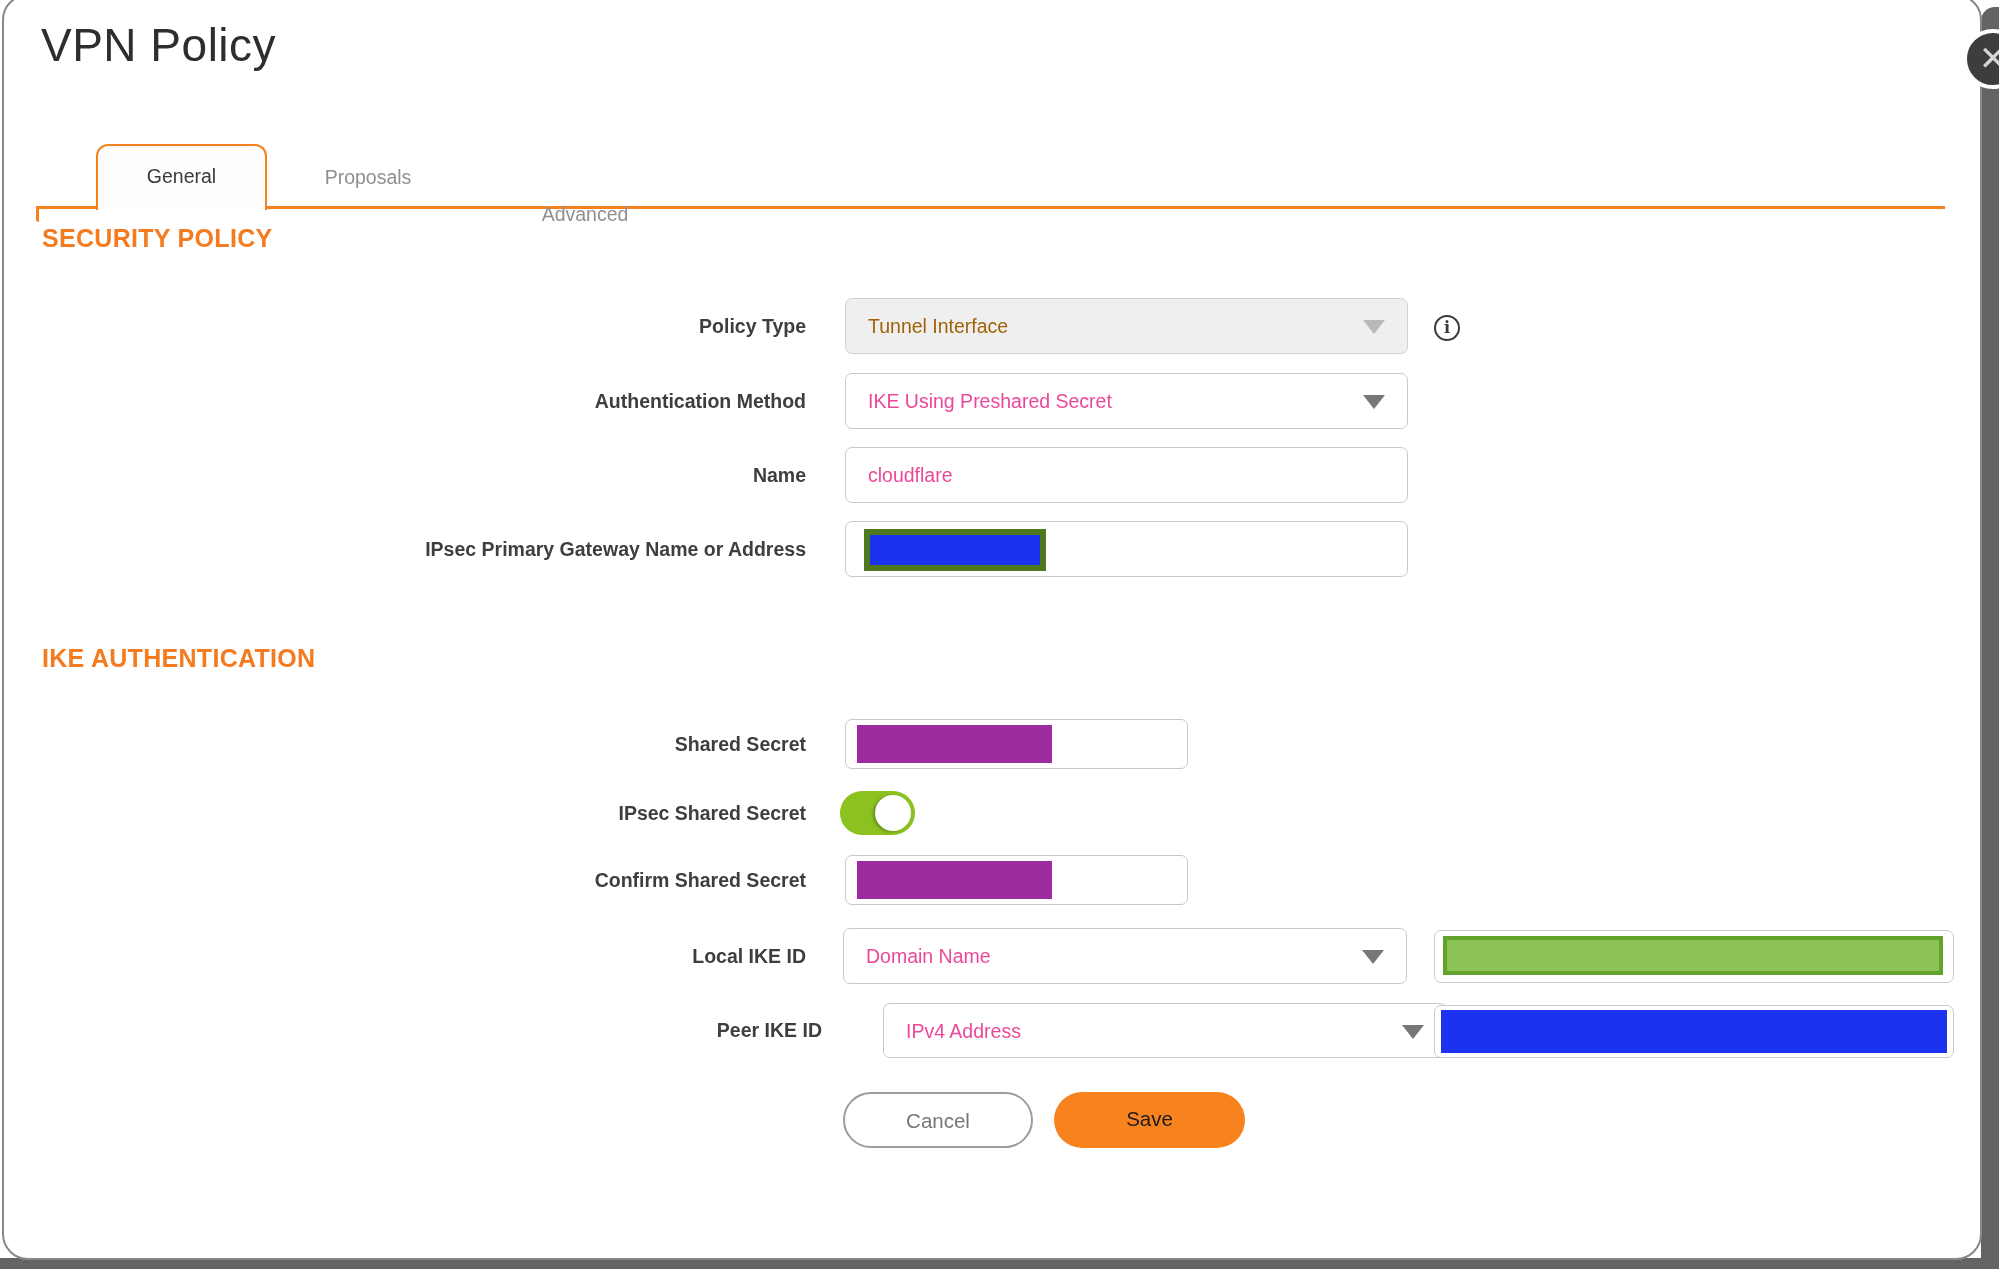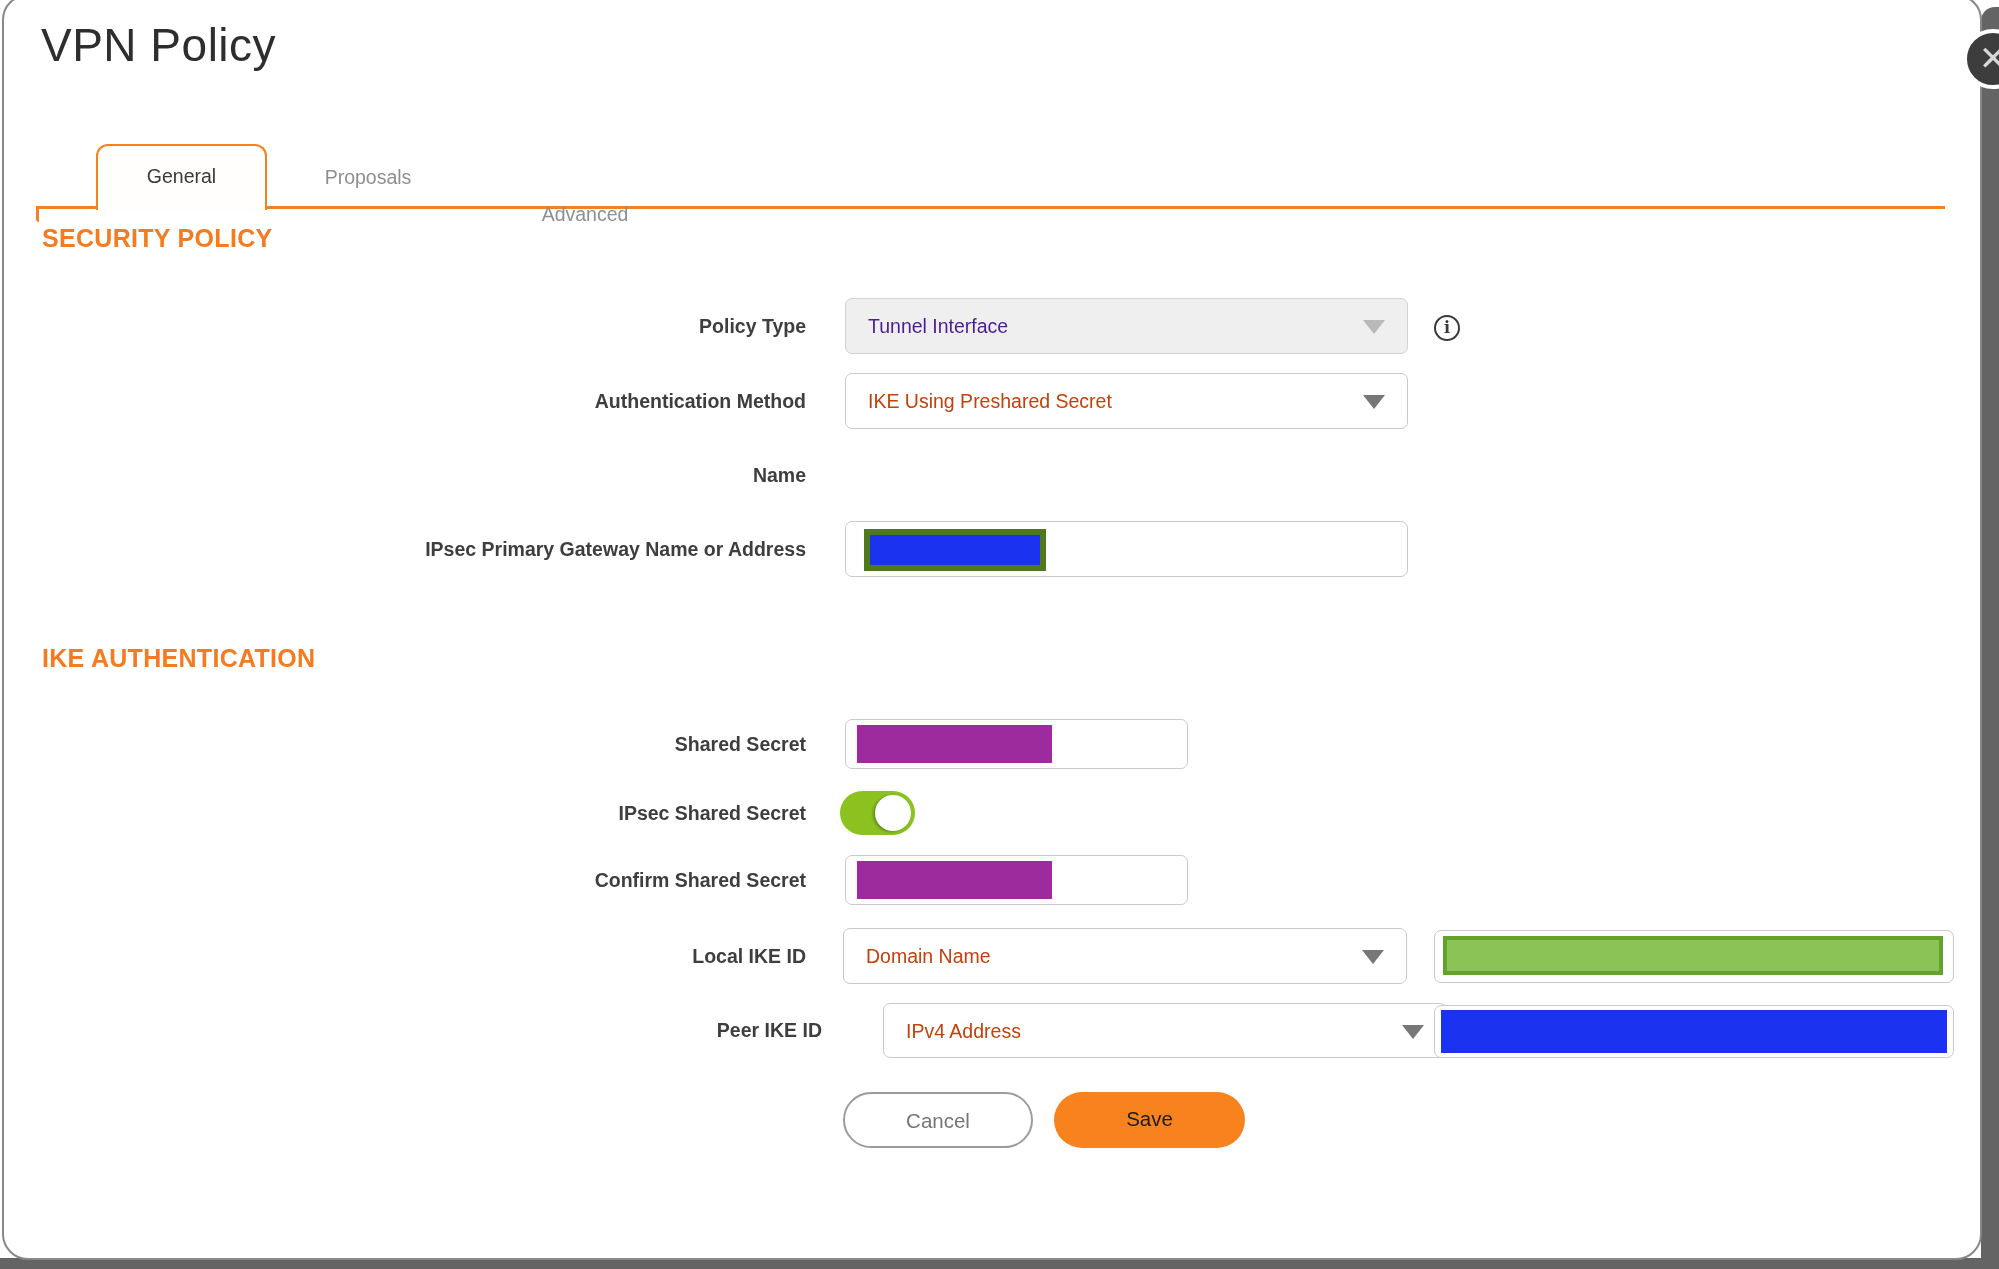--- a/index.html
+++ b/index.html
@@ -43,27 +43,27 @@
 
   .section-heading { position:absolute; left:42px; font-size:25px; font-weight:700;
                      letter-spacing:0.3px; }
   .heading-security { top:224px; }
   .heading-ike      { top:644px; }
 
   
   .field-label { position:absolute; left:0; width:806px; text-align:right;
                  font-size:19.5px; font-weight:700; color:#3e3e3e; }
   .input-box { position:absolute; background:#fff; border:1.5px solid #c9c9c9;
-               border-radius:7px; font-size:19.5px; color:#c2410c; }
+               border-radius:7px; font-size:19.5px; color:#ec4899; }
   .input-text { position:absolute; left:22px; top:50%; transform:translateY(-50%); }
   .select-box { cursor:pointer; }
   .caret { position:absolute; right:22px; top:50%; margin-top:-6px; width:0; height:0;
            border-left:11px solid transparent; border-right:11px solid transparent;
            border-top:14px solid #777; }
-  .disabled-select { background:#efefef; border-color:#d2d2d2; color:#4c1d95;
+  .disabled-select { background:#efefef; border-color:#d2d2d2; color:#a16207;
                      cursor:default; }
   .disabled-select .caret { border-top-color:#b9b9b9; }
 
   .info-icon { position:absolute; left:1434px; top:315px; width:26px; height:26px;
                border:2px solid #3a3a3a; border-radius:50%; color:#3a3a3a;
                font-family:"DejaVu Serif", serif; font-size:16px; font-weight:700;
                text-align:center; line-height:22px; cursor:pointer; }
 
   
   .redact { position:absolute; }
@@ -109,20 +109,23 @@
   </div>
   <div class="info-icon">i</div>
 
   <div class="field-label" style="top:373px; height:56px; line-height:56px;">Authentication Method</div>
   <div class="input-box select-box" style="left:845px; top:373px; width:563px; height:56px;">
     <span class="input-text">IKE Using Preshared Secret</span>
     <span class="caret"></span>
   </div>
 
   <div class="field-label" style="top:447px; height:56px; line-height:56px;">Name</div>
+  <div class="input-box" style="left:845px; top:447px; width:563px; height:56px;">
+    <span class="input-text">cloudflare</span>
+  </div>
 
   <div class="field-label" style="top:521px; height:56px; line-height:56px;">IPsec Primary Gateway Name or Address</div>
   <div class="input-box" style="left:845px; top:521px; width:563px; height:56px;">
     <div class="redact" style="left: 18px; top: 7px; width: 182px; height: 42px; border: 6px solid rgb(80, 121, 31); background-color: rgb(27, 51, 240);"></div>
   </div>
 
   <div class="section-heading heading-ike" style="color: rgb(244, 123, 32);">IKE AUTHENTICATION</div>
 
   <div class="field-label" style="top:719px; height:50px; line-height:50px;">Shared Secret</div>
   <div class="input-box" style="left:845px; top:719px; width:343px; height:50px;">

